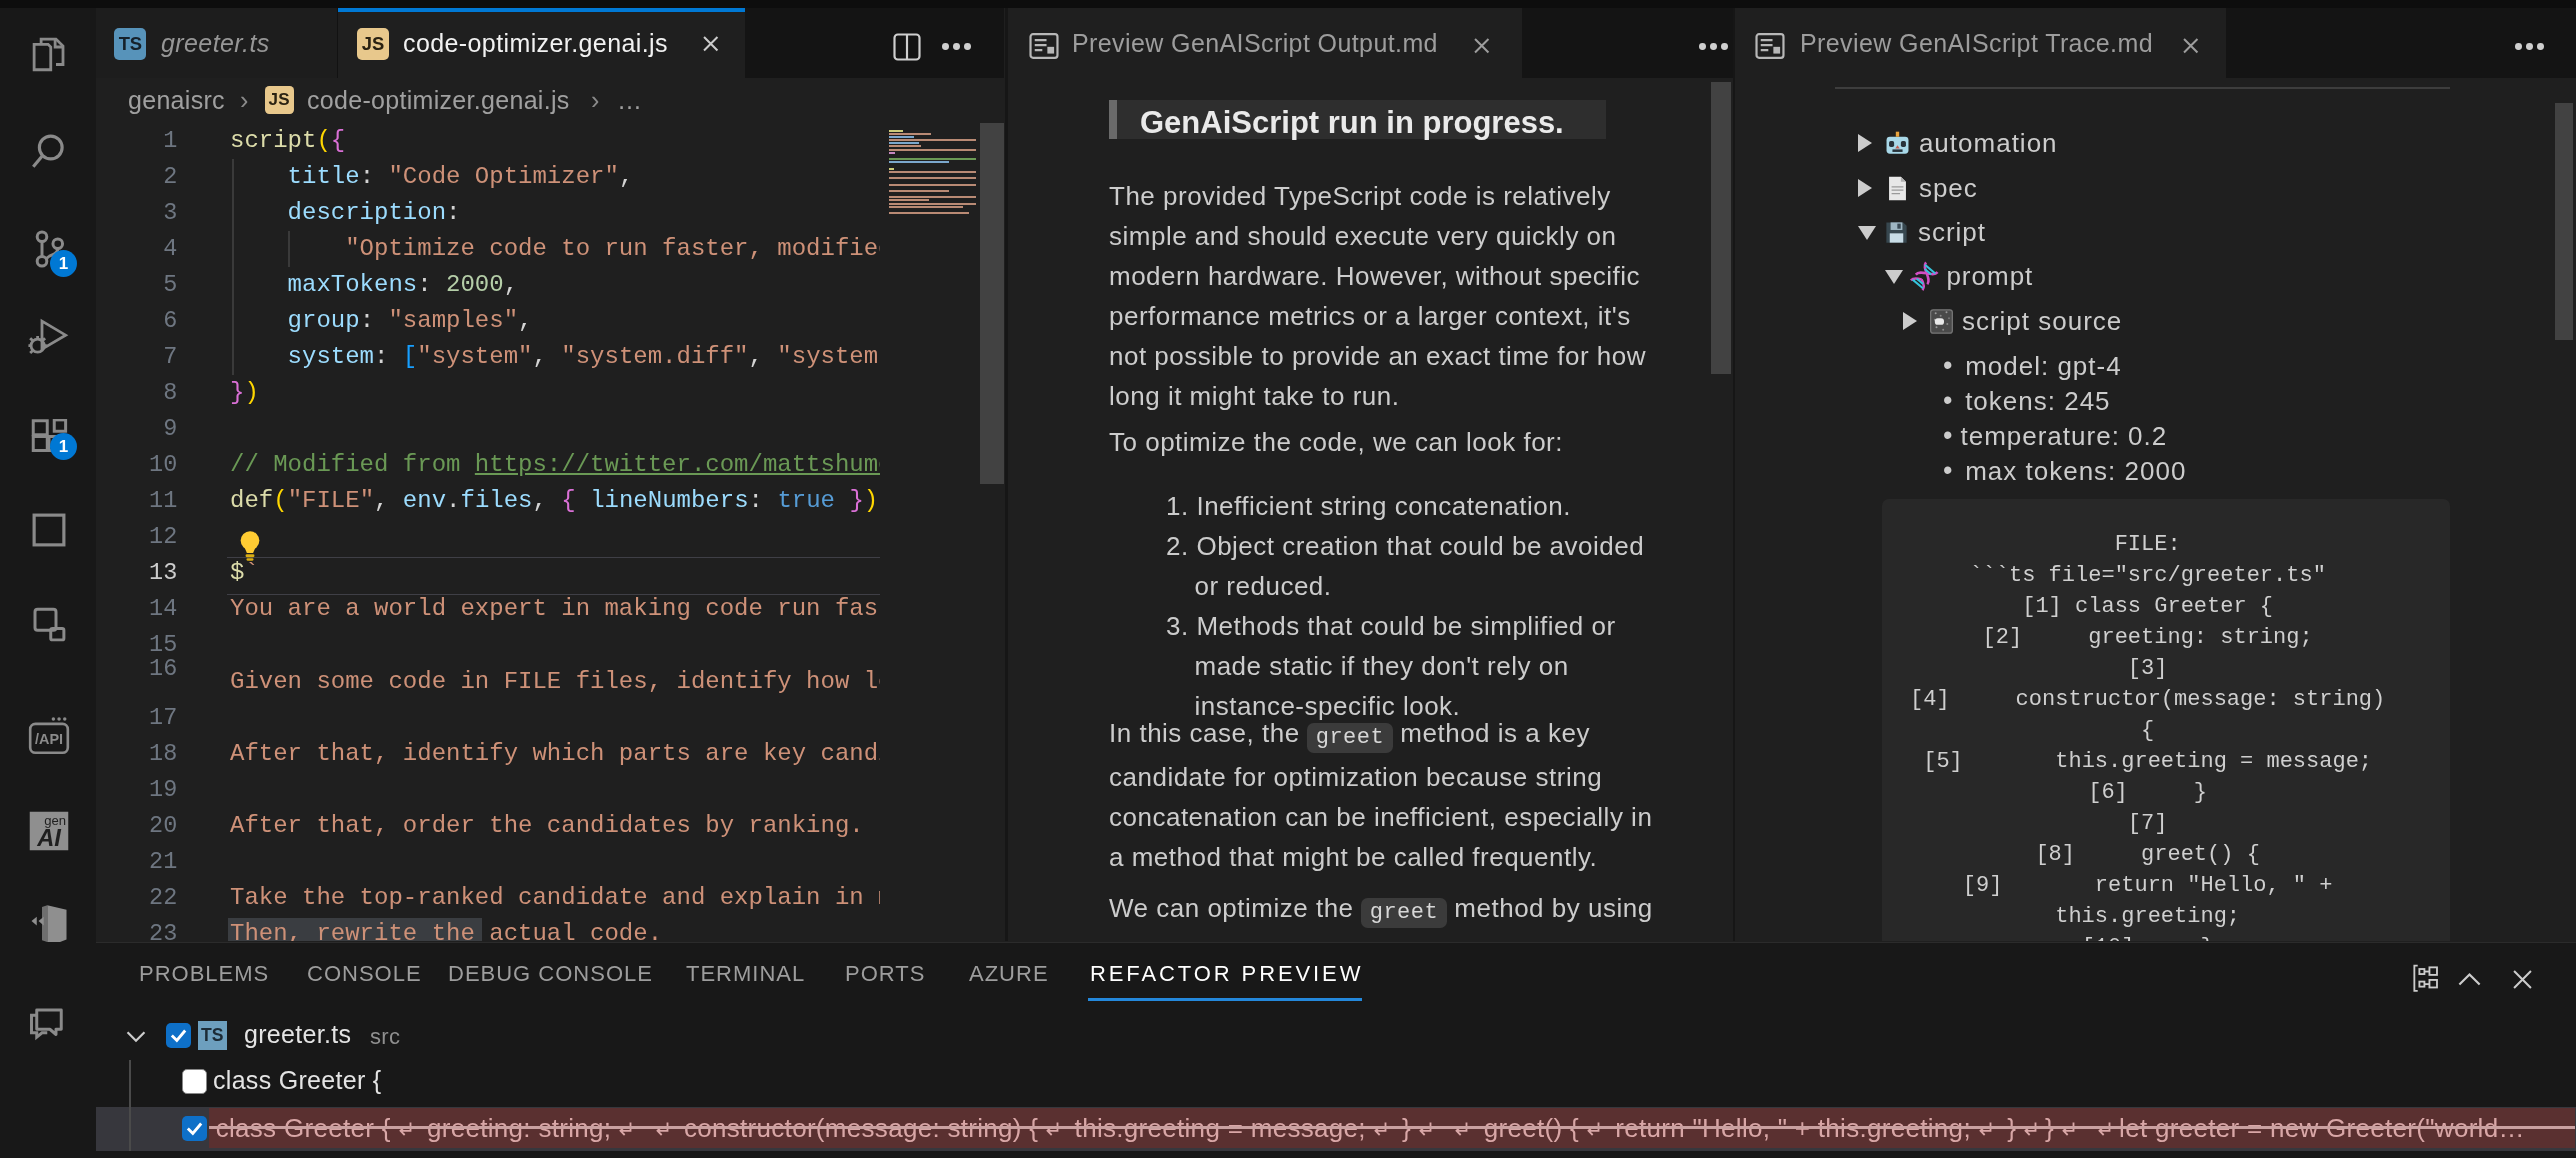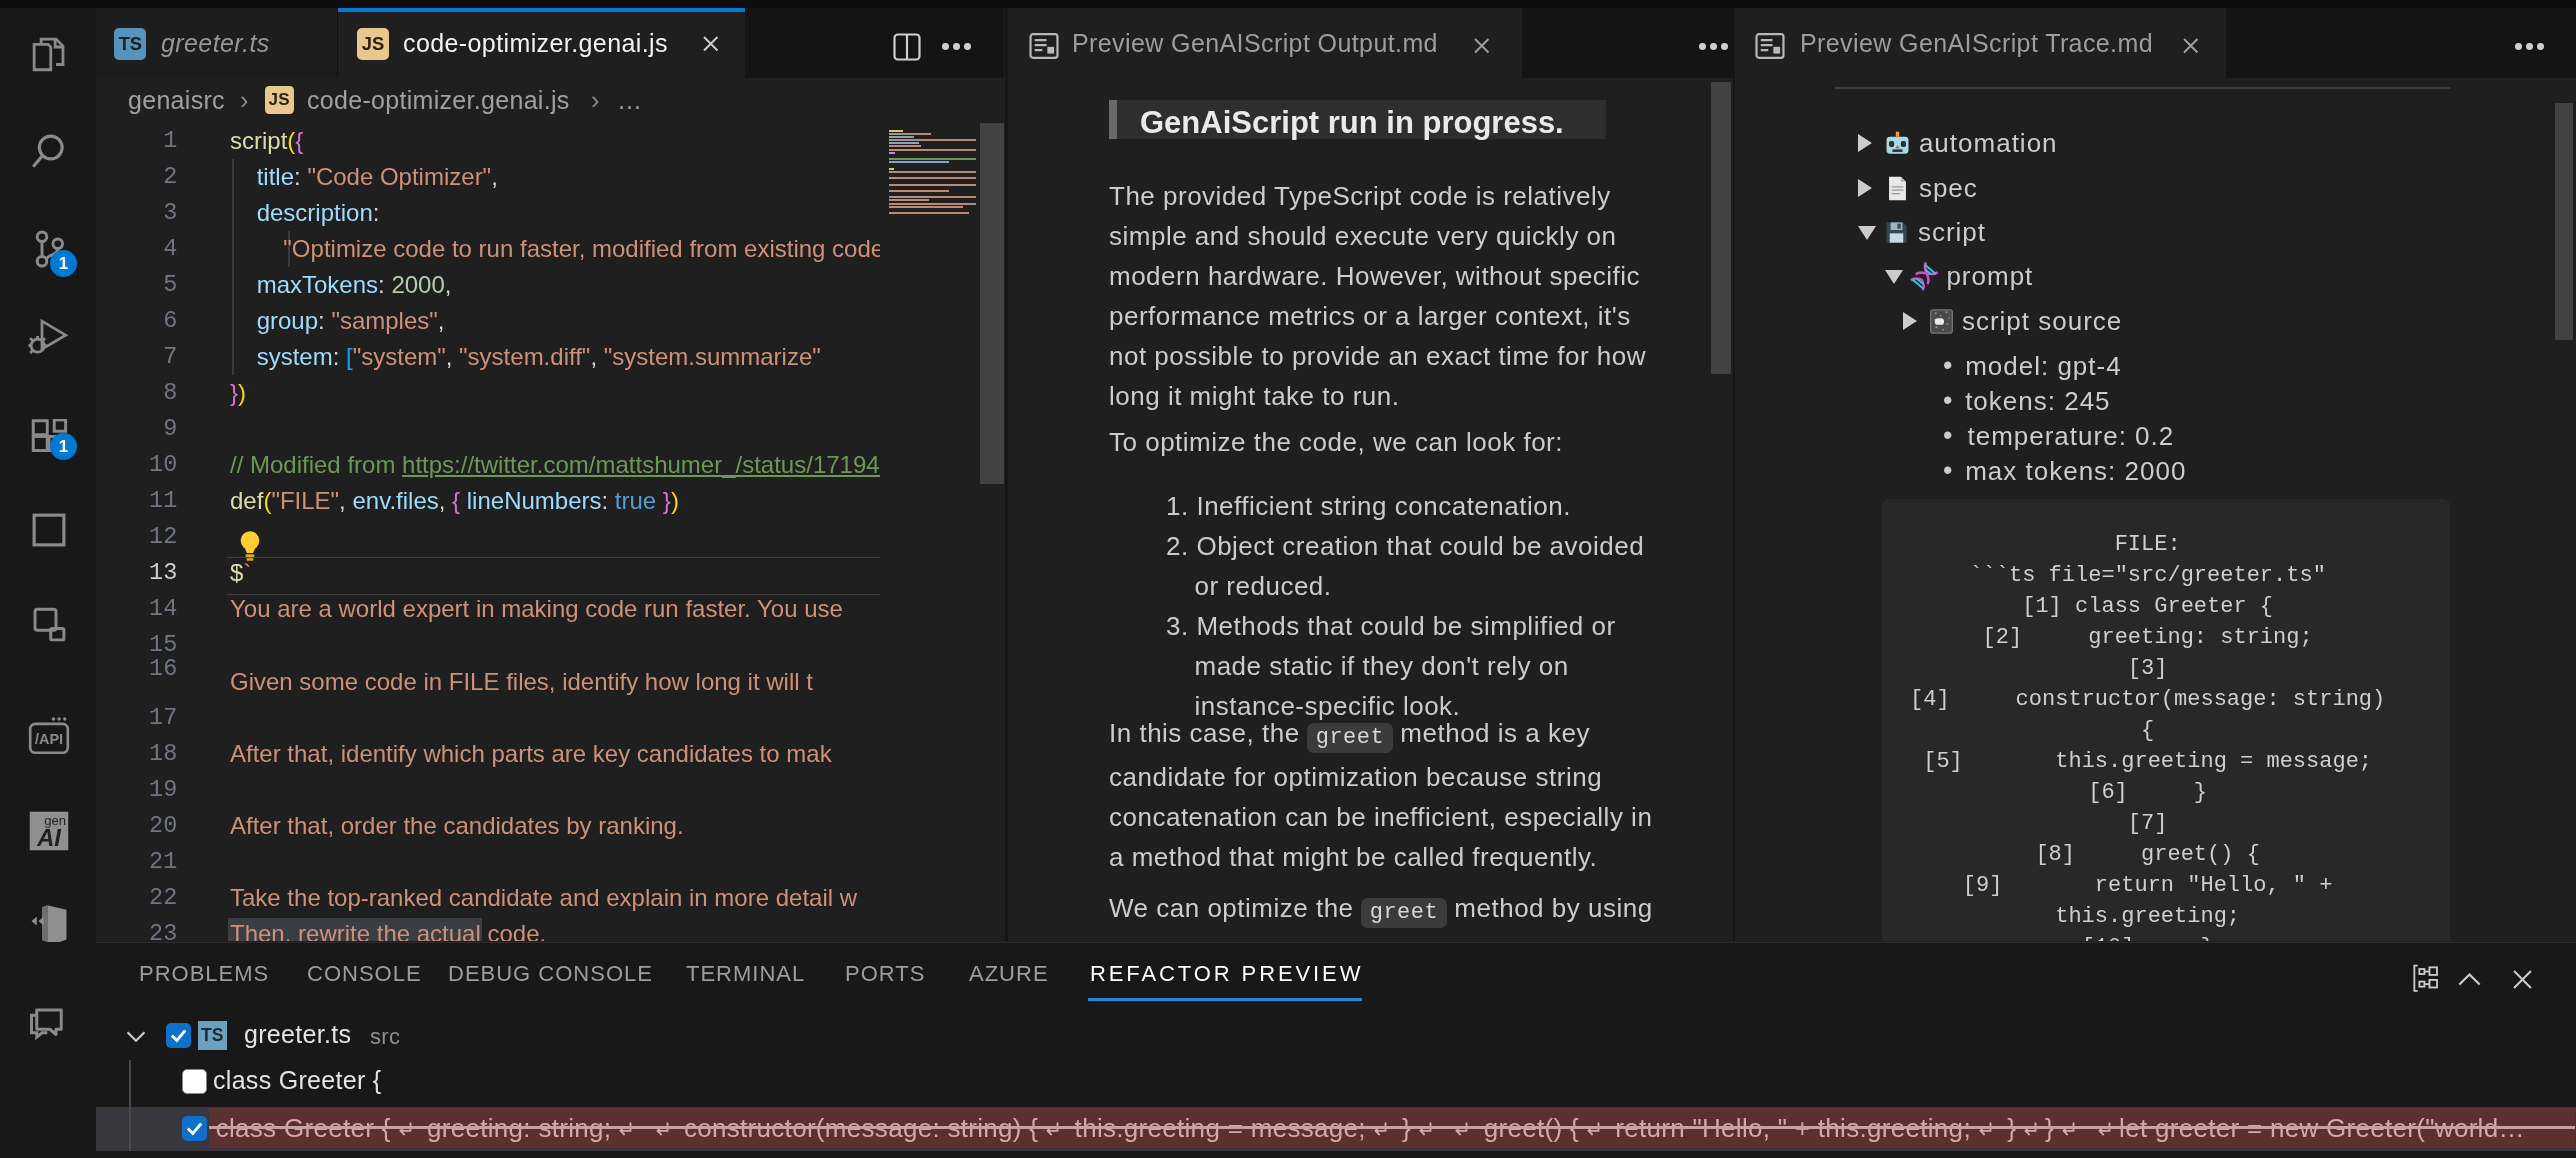--- a/index.html
+++ b/index.html
@@ -18,21 +18,21 @@
 .tab { position:absolute; top:0; height:70px; }
 .tab .lbl { position:absolute; top:21px; font-size:25px; letter-spacing:0.4px; color:#9d9d9d; white-space:nowrap; }
 .ficon { position:absolute; top:20px; width:32px; height:32px; border-radius:5px; text-align:center; font-weight:bold; }
 .closex { position:absolute; top:23.5px; width:23.5px; height:23.5px; }
 .dots3 { position:absolute; top:40px; width:28.5px; height:8.4px; }
 .dots3 i { position:absolute; top:0.8px; width:6.7px; height:6.7px; border-radius:3.4px; background:#cfcfcf; }
 
 #g1 { left:96px; top:8.4px; width:908px; height:933px; background:#1f1f1f; }
 #crumbs { position:absolute; left:0; top:70px; width:100%; height:43px; background:#1f1f1f; color:#a0a0a0; font-size:25px; letter-spacing:0.3px; }
 #codewrap { position:absolute; left:0; top:113px; width:784px; height:820px; overflow:hidden; }
-.cl { position:absolute; left:134px; white-space:pre; font-family:Liberation Sans, sans-serif; font-size:24px; line-height:36px; height:36px; color:#d4d4d4; }
+.cl { position:absolute; left:134px; white-space:pre; font-family:Liberation Mono, monospace; font-size:24px; line-height:36px; height:36px; color:#d4d4d4; }
 .ln { position:absolute; left:14.3px; width:67px; text-align:right; font-family:"Liberation Mono", monospace; font-size:23.5px; line-height:36px; color:#6e7681; }
 
 .ty { color:#dcdcaa; } .tb { color:#9cdcfe; } .ts { color:#ce9178; } .tn { color:#b5cea8; }
 .tc { color:#6a9955; } .tk { color:#569cd6; } .tw { color:#d4d4d4; }
 .bg1 { color:#ffd700; } .bg2 { color:#da70d6; } .bg3 { color:#179fff; }
 #minimap { position:absolute; left:793px; top:113px; width:87px; height:820px; background:#1f1f1f; }
 .mm { position:absolute; left:0; height:1.8px; }
 #sb1 { position:absolute; left:884px; top:115px; width:23.5px; height:361px; background:#424242; }
 
 #g2 { left:1008px; top:8.4px; width:725px; height:933px; background:#1f1f1f; }
@@ -313,21 +313,21 @@
         <circle cx="24" cy="12" r="1.2" fill="#777"></circle>
         <circle cx="7" cy="14" r="1.2" fill="#888"></circle>
         <circle cx="13" cy="17" r="1.2" fill="#999"></circle>
         <circle cx="22" cy="19" r="1.2" fill="#888"></circle>
         <circle cx="9" cy="23" r="1.2" fill="#999"></circle>
         <circle cx="17" cy="26" r="1.2" fill="#888"></circle>
         <rect x="7" y="12" width="11" height="8" rx="3.5" fill="#e8e8e8"></rect>
       </svg> script source</div>
   <div class="drow" style="left:207px; top:342px;"><span style="font-size:27px; vertical-align:0.8px;">•</span><span style="margin-left:11.7px;">model: gpt-4</span></div>
   <div class="drow" style="left:207px; top:377px;"><span style="font-size:27px; vertical-align:0.8px;">•</span><span style="margin-left:11.7px;">tokens: 245</span></div>
-  <div class="drow" style="left:207px; top:412px;"><span style="font-size:27px; vertical-align:0.8px;">•</span><span style="margin-left:14px;">temperature: 0.2</span></div>
+  <div class="drow" style="left:207px; top:412px;"><span style="font-size:27px; vertical-align:0.8px;">•</span><span style="margin-left:7px;">temperature: 0.2</span></div>
   <div class="drow" style="left:207px; top:447px;"><span style="font-size:27px; vertical-align:0.8px;">•</span><span style="margin-left:11.7px;">max tokens: 2000</span></div>
 
   <div class="abs mono" style="left:146px; top:491px; width:568px; height:470px; background:#282828; border-radius:6.7px;">
     <div class="abs" style="left:28px; top:30px; font-size:22px; line-height:31px; color:#cfcfcf; white-space:pre;">FILE:
 ```ts file="src/greeter.ts"
 [1] class Greeter {
 [2]     greeting: string;
 [3]
 [4]     constructor(message: string)
 {

